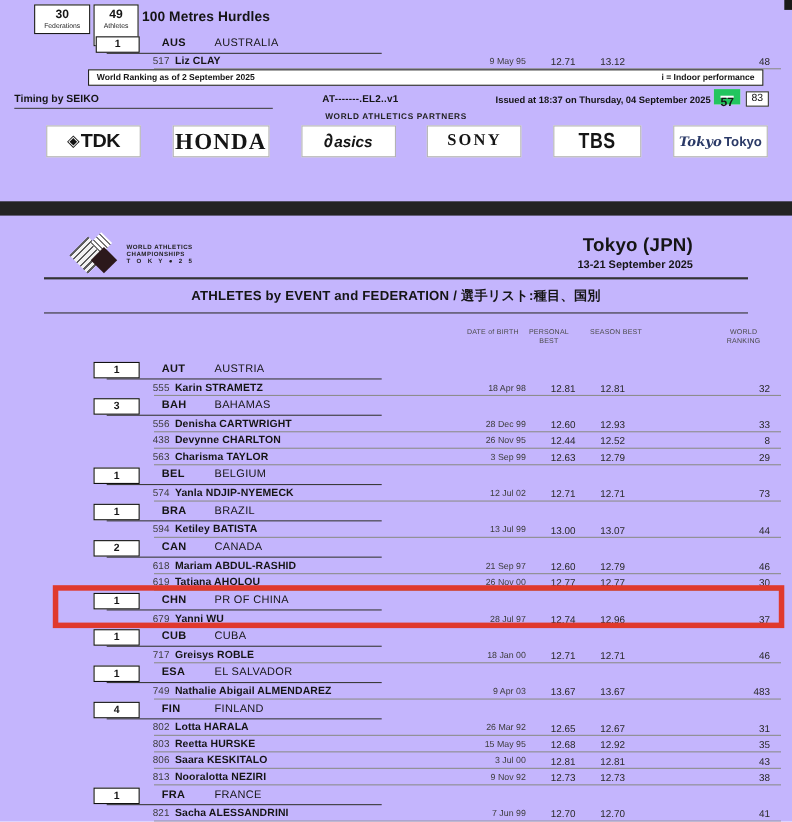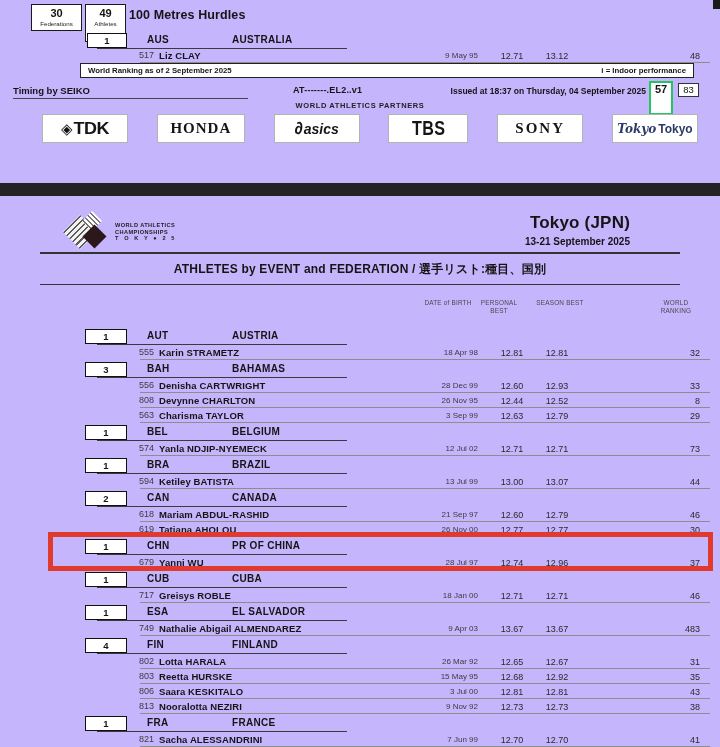--- a/index.html
+++ b/index.html
@@ -10,21 +10,21 @@
   .stat-box{position:absolute;border:1.5px solid #1a1a1a;text-align:center;background:#fff;box-sizing:border-box;}
   .fed-stat{left:31px;top:4px;width:51px;height:27px;}
   .ath-stat{left:85px;top:4px;width:41px;height:38px;}
   .stat-num{font-weight:700;font-size:11px;line-height:13px;margin-top:2px;}
   .stat-label{font-size:6.2px;line-height:7px;color:#222;}
   .event-title{position:absolute;left:129px;top:8px;font-size:12.5px;font-weight:700;letter-spacing:.1px;}
 
   .count-box{position:absolute;left:85px;top:2px;width:40px;height:13px;border:1.4px solid #111;
              font-weight:700;font-size:9.5px;text-align:center;line-height:13px;background:#fff;box-sizing:content-box;}
   .fed-code{position:absolute;left:135px;top:3px;font-size:10px;font-weight:700;letter-spacing:.3px;margin-left:12px;}
-  .fed-name{position:absolute;left:195px;top:3px;font-size:10px;font-weight:700;letter-spacing:.3px;margin-left:37px;}
+  .fed-name{position:absolute;left:195px;top:3px;font-size:10px;font-weight:400;letter-spacing:.3px;}
   .fed-header{position:relative;height:18px;}
   .fed-header::after{content:"";position:absolute;left:97px;width:250px;bottom:0;height:1px;background:#3a3a3a;}
 
   .ath-row{position:relative;height:15px;}
   .ath-row::after{content:"";position:absolute;left:140px;width:570px;bottom:0;height:1px;background:#8d8d8d;}
   .a-bib{position:absolute;left:124px;width:30px;top:2px;text-align:right;font-size:9px;color:#3c3c3c;}
   .a-name{position:absolute;left:159px;top:1.5px;font-size:9.5px;font-weight:700;letter-spacing:.1px;}
   .a-dob{position:absolute;left:398px;width:80px;top:3px;text-align:right;font-size:8px;color:#3c3c3c;}
   .a-pb,.a-sb{position:absolute;top:2.5px;width:50px;text-align:center;font-size:9px;color:#2a2a2a;}
   .a-pb{left:487px;} .a-sb{left:532px;}
@@ -36,32 +36,32 @@
 
   .ranking-bar{position:absolute;left:80px;top:63px;width:614px;height:15px;border:1px solid #222;
                display:flex;justify-content:space-between;align-items:center;padding:0 7px;
                font-size:7.8px;font-weight:700;box-sizing:border-box;background:#fff;}
   .timing-row{position:absolute;left:0;top:81px;width:720px;height:18px;}
   .timing{position:absolute;left:13px;top:4px;font-size:9.5px;font-weight:700;}
   .timing-rule{position:absolute;left:13px;top:16.5px;width:235px;height:1px;background:#444;}
   .doccode{position:absolute;left:293px;top:4px;font-size:9px;font-weight:700;letter-spacing:.2px;}
   .issued{position:absolute;right:74px;top:5px;font-size:8.5px;font-weight:700;}
   .pagebox{position:absolute;text-align:center;font-weight:700;background:#fff;box-sizing:border-box;}
-  .pb-cur{left:649px;top:0;width:24px;height:34px;border:2px solid #22c55e;font-size:11px;line-height:13px;}
+  .pb-cur{left:649px;top:0;width:24px;height:14px;border:6px solid #22c55e;font-size:11px;line-height:13px;}
   .pb-tot{left:678px;top:2px;width:21px;height:14px;border:1px solid #333;font-size:9.5px;line-height:12px;font-weight:400;}
 
   
   .partners-title{position:absolute;left:0;top:101px;width:720px;text-align:center;
                   font-size:7.5px;font-weight:700;letter-spacing:.6px;color:#222;}
   .logo-row{position:absolute;left:42px;top:114px;width:656px;display:flex;justify-content:space-between;align-items:center;}
   .logo-box{height:29px;border:1px solid #b3b3b3;display:flex;align-items:center;justify-content:center;
             background:#fff;box-sizing:border-box;overflow:hidden;}
   .tdk-mark{font-size:15px;line-height:15px;margin-right:1px;color:#111;}
   .tdk-text{font-weight:900;font-size:18px;letter-spacing:-.5px;transform:scaleY(.95);}
-  .honda-text{font-family:"Liberation Serif","DejaVu Serif",serif;font-weight:700;font-size:15px;letter-spacing:1px;}
+  .honda-text{font-family:"Liberation Serif","DejaVu Serif",serif;font-weight:700;font-size:21px;letter-spacing:1px;}
   .asics-a{font-style:italic;font-weight:700;font-size:17px;margin-right:1px;}
   .asics-text{font-style:italic;font-weight:700;font-size:14px;}
   .seiko-text{font-weight:700;font-size:16px;letter-spacing:1.5px;}
   .sony-text{font-family:"Liberation Serif","DejaVu Serif",serif;font-weight:700;font-size:15px;letter-spacing:2px;}
   .tbs-text{font-weight:900;font-size:19px;transform:scale(.85,1.05);letter-spacing:.5px;}
   .tt-script{font-family:"DejaVu Serif","Liberation Serif",serif;font-style:italic;font-weight:700;
              font-size:12px;color:#2b3a67;margin-right:2px;}
   .tt-sans{font-size:12px;font-weight:700;color:#2b3a67;}
 
   
@@ -151,25 +151,25 @@
         <span class="tdk-mark">◈</span>
         <span class="tdk-text">TDK</span>
       </div>
       <div class="logo-box" style="width: 88px;">
         <span class="honda-text">HONDA</span>
       </div>
       <div class="logo-box" style="width: 86px;">
         <span class="asics-a">∂</span>
         <span class="asics-text">asics</span>
       </div>
+      <div class="logo-box" style="width: 86px;">
+        <span class="sony-text">SONY</span>
+      </div>
       <div class="logo-box" style="width: 80px;">
         <span class="tbs-text">TBS</span>
-      </div>
-      <div class="logo-box" style="width: 86px;">
-        <span class="sony-text">SONY</span>
       </div>
       <div class="logo-box" style="width: 86px;">
         <span class="tt-script">Tokyo</span>
         <span class="tt-sans">Tokyo</span>
       </div>
     </div>
 
   <div class="black-bar"></div>
   <div class="edge-mark"></div>
 
@@ -225,21 +225,21 @@
           </div>
           <div class="ath-row">
             <span class="a-bib">556</span>
             <span class="a-name">Denisha CARTWRIGHT</span>
             <span class="a-dob">28 Dec 99</span>
             <span class="a-pb">12.60</span>
             <span class="a-sb">12.93</span>
             <span class="a-wr">33</span>
           </div>
           <div class="ath-row">
-            <span class="a-bib">808</span>
+            <span class="a-bib">438</span>
             <span class="a-name">Devynne CHARLTON</span>
             <span class="a-dob">26 Nov 95</span>
             <span class="a-pb">12.44</span>
             <span class="a-sb">12.52</span>
             <span class="a-wr">8</span>
           </div>
           <div class="ath-row">
             <span class="a-bib">563</span>
             <span class="a-name">Charisma TAYLOR</span>
             <span class="a-dob">3 Sep 99</span>

